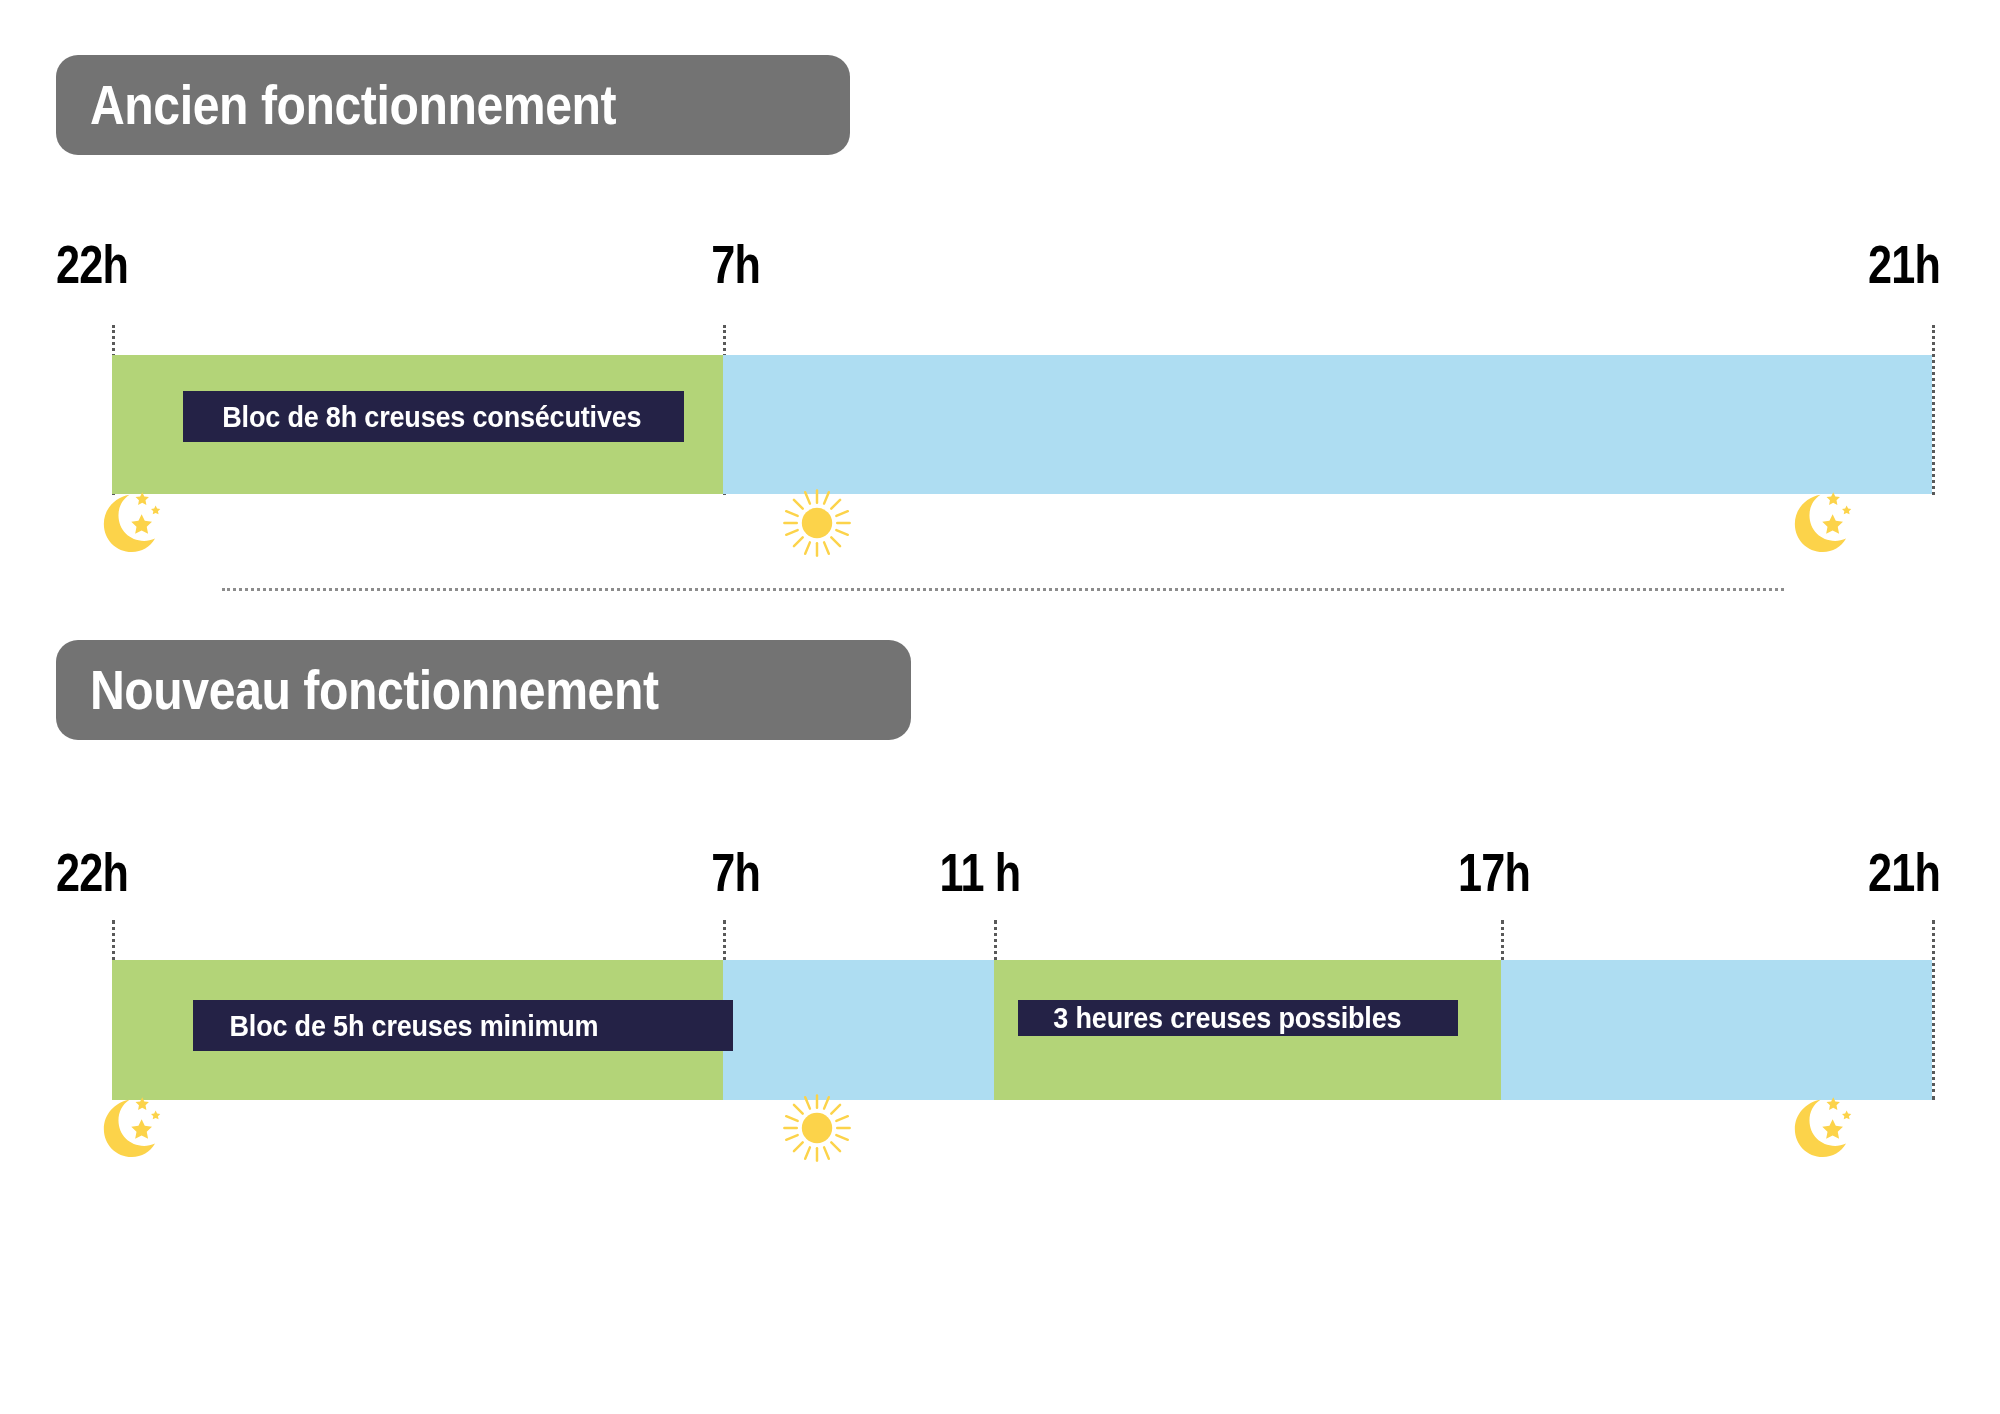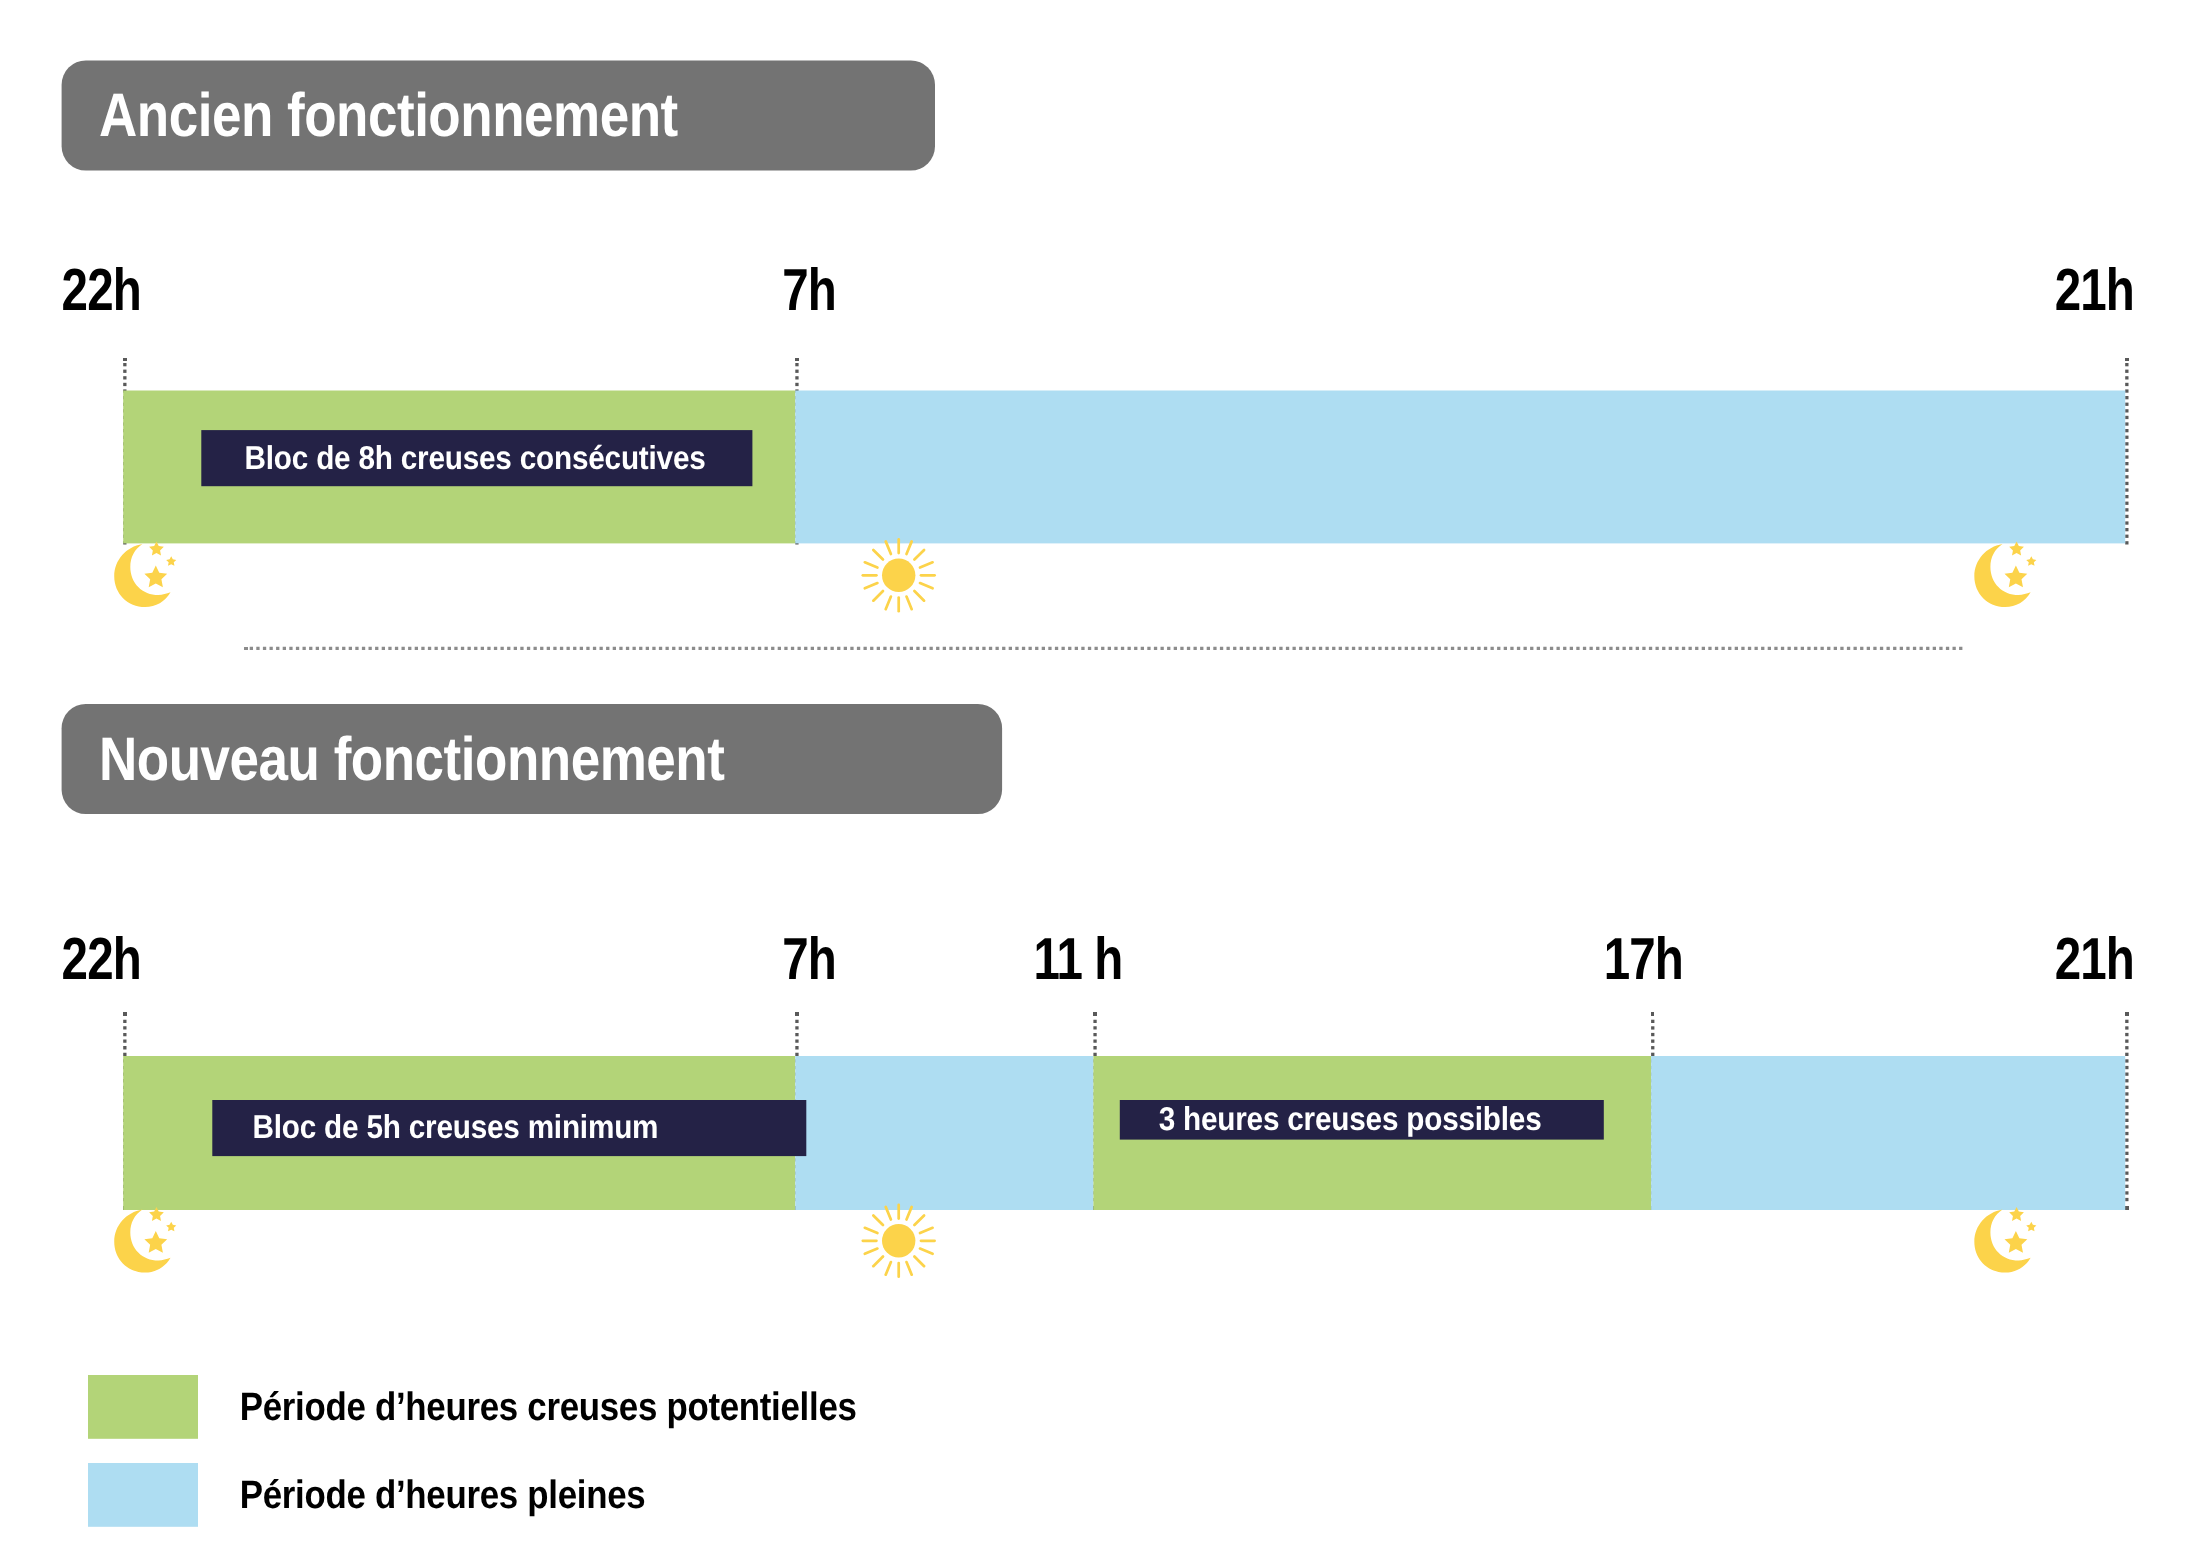--- a/index.html
+++ b/index.html
@@ -255,24 +255,14 @@
 
   <div class="icon" style="left:1779px;top:1085px;width:78px;height:78px;">
     <svg viewBox="0 0 64 64" width="78" height="78" aria-hidden="true">
       <path d="M34 12 C22 14 13 24 13 36 C13 49 23 59 36 59 C44 59 51 55 55 48 C52 49 49 50 46 50 C34 50 25 41 25 29 C25 22 28 16 34 12 Z" fill="#fcd34a"></path>
       <path d="M44 28 l2.6 5.4 5.9 .8 -4.3 4.1 1.1 5.9 -5.3 -2.8 -5.3 2.8 1.1 -5.9 -4.3 -4.1 5.9 -.8 Z" fill="#fcd34a"></path>
       <path d="M44.5 10 l1.7 3.5 3.8 .5 -2.8 2.7 .7 3.8 -3.4 -1.8 -3.4 1.8 .7 -3.8 -2.8 -2.7 3.8 -.5 Z" fill="#fcd34a"></path>
       <path d="M55.5 21 l1.2 2.4 2.6 .4 -1.9 1.8 .5 2.6 -2.4 -1.2 -2.4 1.2 .5 -2.6 -1.9 -1.8 2.6 -.4 Z" fill="#fcd34a"></path>
     </svg>
   </div>
 
-  <div class="legend" style="left:80px;top:1250px;">
-    <div class="legend-row">
-      <div class="legend-swatch green"></div>
-      <span class="legend-text">Période d’heures creuses potentielles</span>
-    </div>
-    <div class="legend-row">
-      <div class="legend-swatch blue"></div>
-      <span class="legend-text">Période d’heures pleines</span>
-    </div>
-  </div>
 
 </div>
 
 </body></html>

